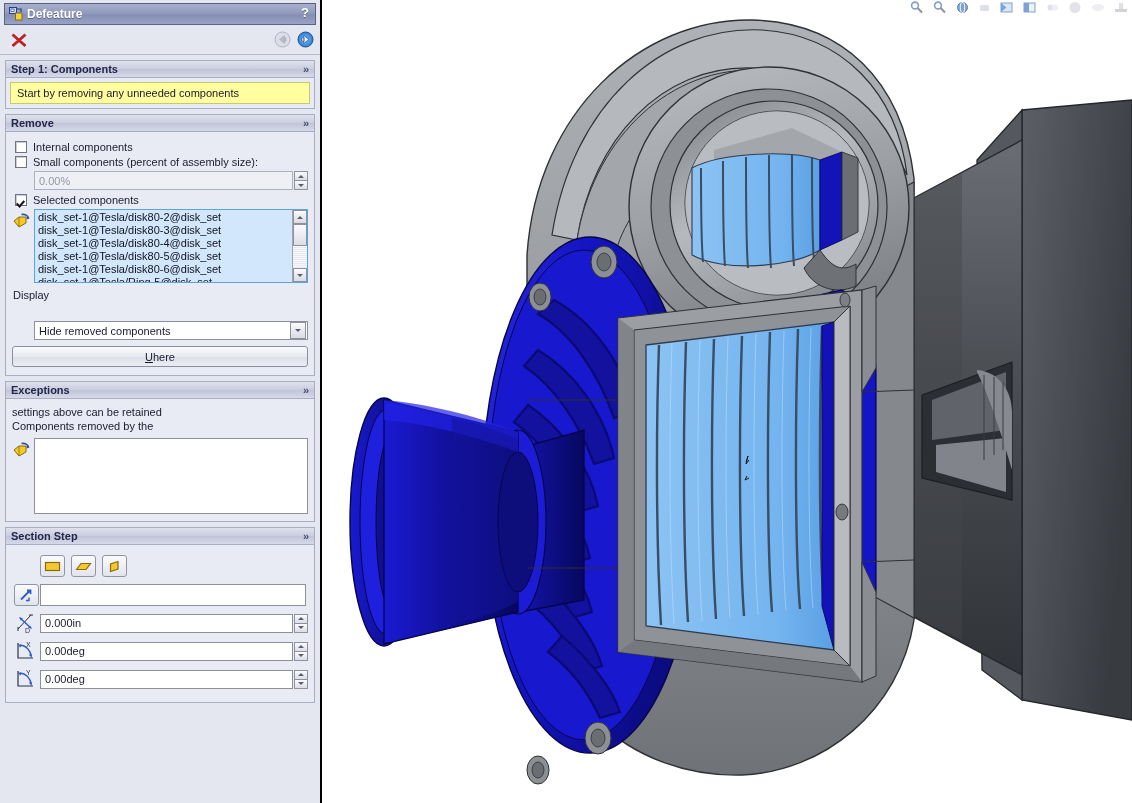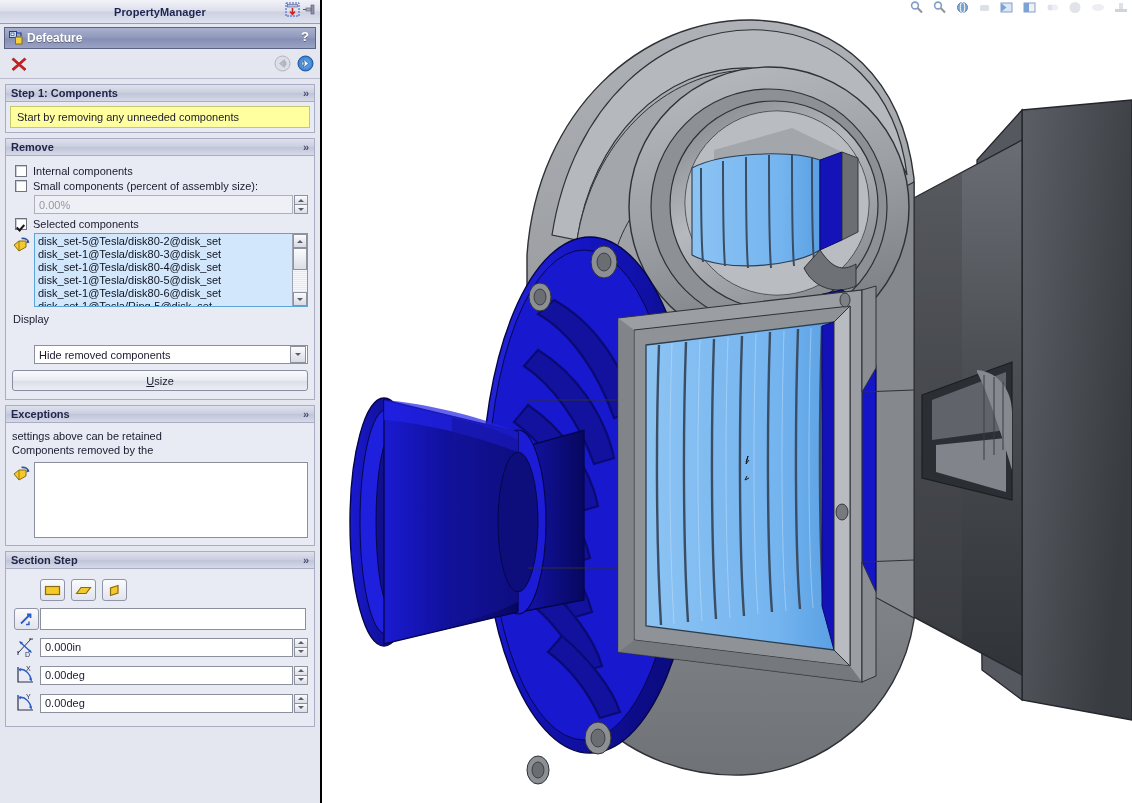--- a/index.html
+++ b/index.html
@@ -257,39 +257,20 @@
     opacity: .75;
   }
 </style>
 </head>
 <body>
 
 <div id="app">
 
   <div id="pm-panel">
 
-    <div class="pm-titlebar">
-      <span class="pm-titlebar-text">PropertyManager</span>
-      <div class="pm-title-icons">
-        <span style="display:inline-block;">
-          <svg width="15" height="15" viewBox="0 0 15 15">
-            <rect x="1" y="1" width="13" height="13" fill="none" stroke="#3b5bbf" stroke-dasharray="2 1"></rect>
-            <rect x="2.5" y="2.5" width="10" height="2.5" fill="#b9c2de" stroke="#4a5b8c" stroke-width=".6"></rect>
-            <path d="M7.5 6 L7.5 12 M5 9.5 L7.5 12.3 L10 9.5" stroke="#cc2222" stroke-width="1.6" fill="none"></path>
-          </svg>
-        </span>
-        <span style="display:inline-block;">
-          <svg width="15" height="15" viewBox="0 0 15 15">
-            <rect x="9" y="3" width="3" height="9" fill="#8e93a8" stroke="#55596b" stroke-width=".6"></rect>
-            <rect x="4" y="6" width="5" height="3" fill="#a9aec2" stroke="#55596b" stroke-width=".6"></rect>
-            <line x1="1" y1="7.5" x2="4" y2="7.5" stroke="#55596b" stroke-width="1"></line>
-          </svg>
-        </span>
-      </div>
-    </div>
 
     <div class="pm-feature-header">
       <span style="display:inline-flex;">
         <svg width="14" height="14" viewBox="0 0 14 14">
           <rect x="0.5" y="0.5" width="7" height="6" fill="#cfe0f5" stroke="#23408e" stroke-width="1"></rect>
           <rect x="2" y="2" width="3" height="2.5" fill="#ffffff" stroke="#23408e" stroke-width=".7"></rect>
           <rect x="6.5" y="6" width="6.5" height="7" fill="#f5d23a" stroke="#8a6b10" stroke-width="1"></rect>
           <path d="M8 2 L12 2 L12 5" stroke="#1a3fa0" stroke-width="1.2" fill="none"></path>
         </svg>
       </span>
@@ -368,21 +349,21 @@
           <div class="sel-icon">
             <svg width="19" height="17" viewBox="0 0 19 17">
               <path d="M2 8 L7 4 L14 4 L14 10 L7 14 Z" fill="#f3c92c" stroke="#8a6b10" stroke-width="1"></path>
               <path d="M7 4 L7 14" stroke="#8a6b10" stroke-width=".8"></path>
               <path d="M9.5 1.5 C13 1 16 2.5 16.5 5.5" stroke="#2b4f9c" stroke-width="1.6" fill="none"></path>
               <path d="M15 3 L17.5 5.2 L14.6 6.4 Z" fill="#2b4f9c"></path>
             </svg>
           </div>
           <div class="listbox">
             <div class="items">
-              <div>disk_set-5@Tesla/disk80-2@disk_set</div>
+              <div>disk_set-1@Tesla/disk80-2@disk_set</div>
               <div>disk_set-1@Tesla/disk80-3@disk_set</div>
               <div>disk_set-1@Tesla/disk80-4@disk_set</div>
               <div>disk_set-1@Tesla/disk80-5@disk_set</div>
               <div>disk_set-1@Tesla/disk80-6@disk_set</div>
               <div>disk_set-1@Tesla/Ring-5@disk_set</div>
             </div>
             <div class="scrollbar">
               <div class="sb-btn">
                   <span class="arrow-up"></span>
                 </div>
@@ -399,21 +380,21 @@
         <div style="margin-left:22px;margin-top:20px;">
           <div class="combo">
             <span class="combo-txt">Hide removed components</span>
             <span class="combo-btn">
                 <span class="arrow-dn"></span>
               </span>
           </div>
         </div>
 
         <div class="btn">
-          <span><u>U</u><span id="upd-rest">size</span></span>
+          <span><u>U</u><span id="upd-rest">here</span></span>
         </div>
       </div>
     </div>
 
     <div class="group">
       <div class="group-header">
         <span class="gtitle">Exceptions</span>
         <span class="chev">»</span>
       </div>
       <div class="group-body">

